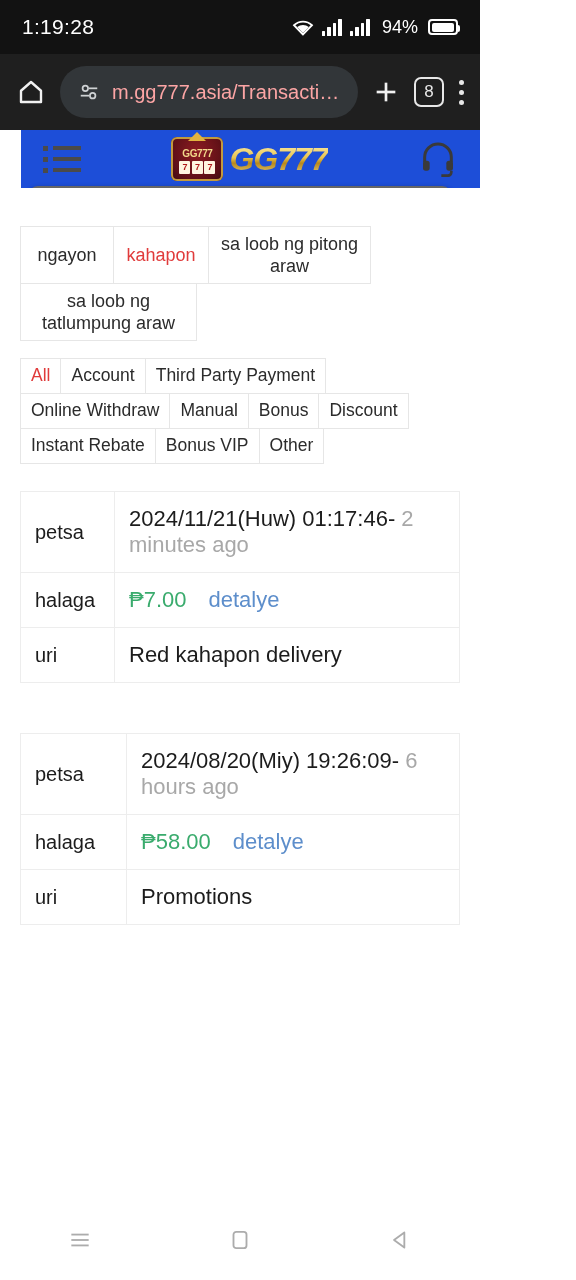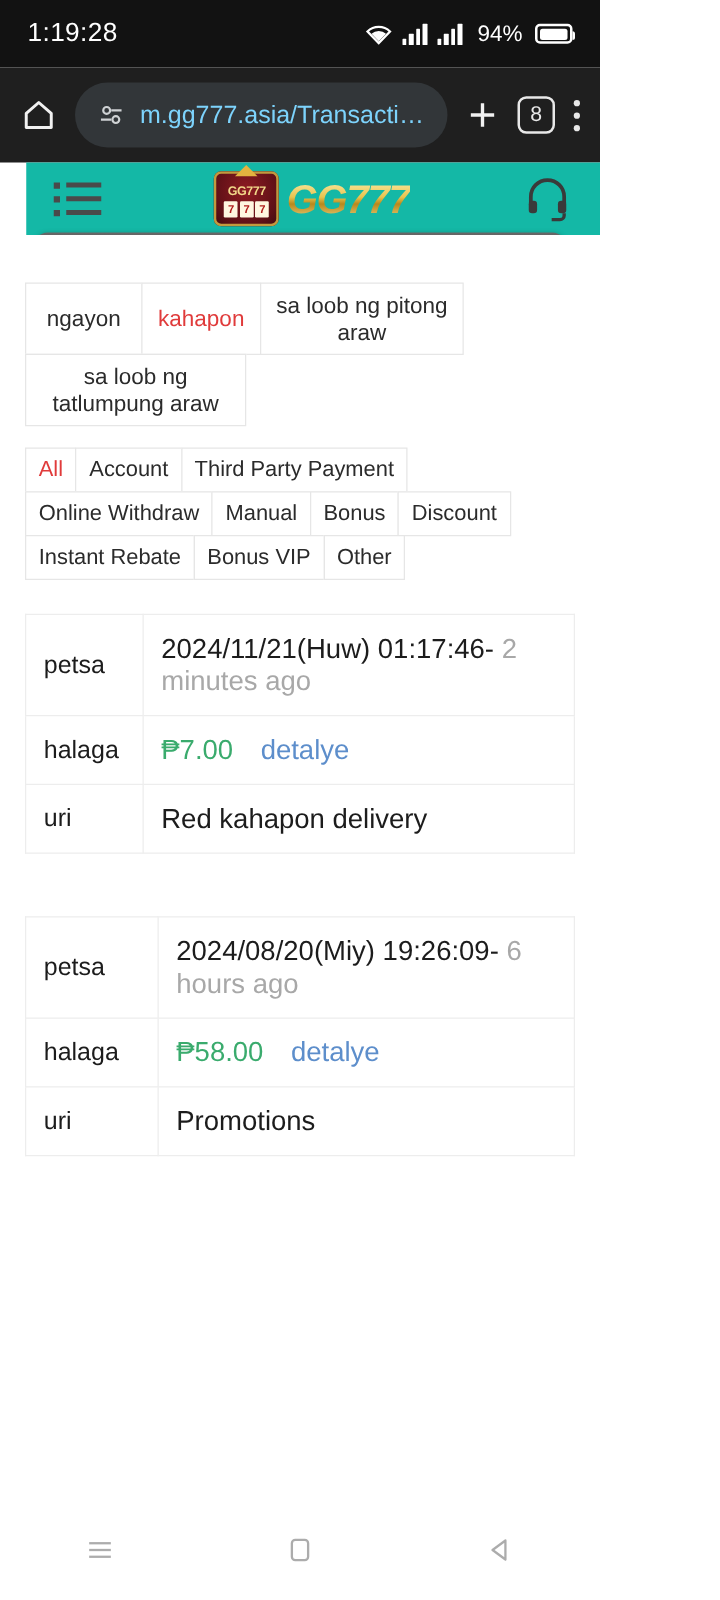--- a/index.html
+++ b/index.html
@@ -36,35 +36,35 @@
     height: 76px; background: #1f1f1f;
     display: flex; align-items: center; padding: 0 16px; gap: 14px;
   }
   .home-ic { width: 30px; height: 30px; flex: 0 0 auto; }
   .urlpill {
     flex: 1 1 auto; height: 52px; background: #323639; border-radius: 26px;
     display: flex; align-items: center; gap: 12px; padding: 0 18px; min-width: 0;
   }
   .tune-ic { width: 22px; height: 22px; flex: 0 0 auto; }
   .urltext {
-    color: #7dd3fc; font-size: 20px; white-space: nowrap;
+    color: #fca5a5; font-size: 20px; white-space: nowrap;
     overflow: hidden; text-overflow: ellipsis;
   }
   .plus-ic { width: 28px; height: 28px; flex: 0 0 auto; }
   .tabcount {
     width: 30px; height: 30px; border: 2.5px solid #e8e8e8; border-radius: 7px;
     color: #e8e8e8; font-size: 17px; display: flex; align-items: center;
     justify-content: center; flex: 0 0 auto;
   }
   .kebab { width: 6px; flex: 0 0 auto; display: flex; flex-direction: column; gap: 5px; align-items: center; }
   .kebab b { width: 5px; height: 5px; border-radius: 50%; background: #e8e8e8; display: block; }
 
   
   .siteheader {
-    height: 58px; background: #14b8a6; position: relative;
+    height: 58px; background: #1d4ed8; position: relative;
     display: flex; align-items: center; justify-content: space-between;
     padding: 0 22px;
     margin-left: 21px;
   }
   .listicon { display: flex; flex-direction: column; gap: 6px; }
   .listicon span { display: flex; align-items: center; gap: 5px; }
   .listicon span b { width: 5px; height: 5px; background: #4a4a4a; display: block; }
   .listicon span i { width: 28px; height: 4px; background: #4a4a4a; display: block; }
   .logo { display: flex; align-items: center; gap: 6px; }
   .logo-mark {

